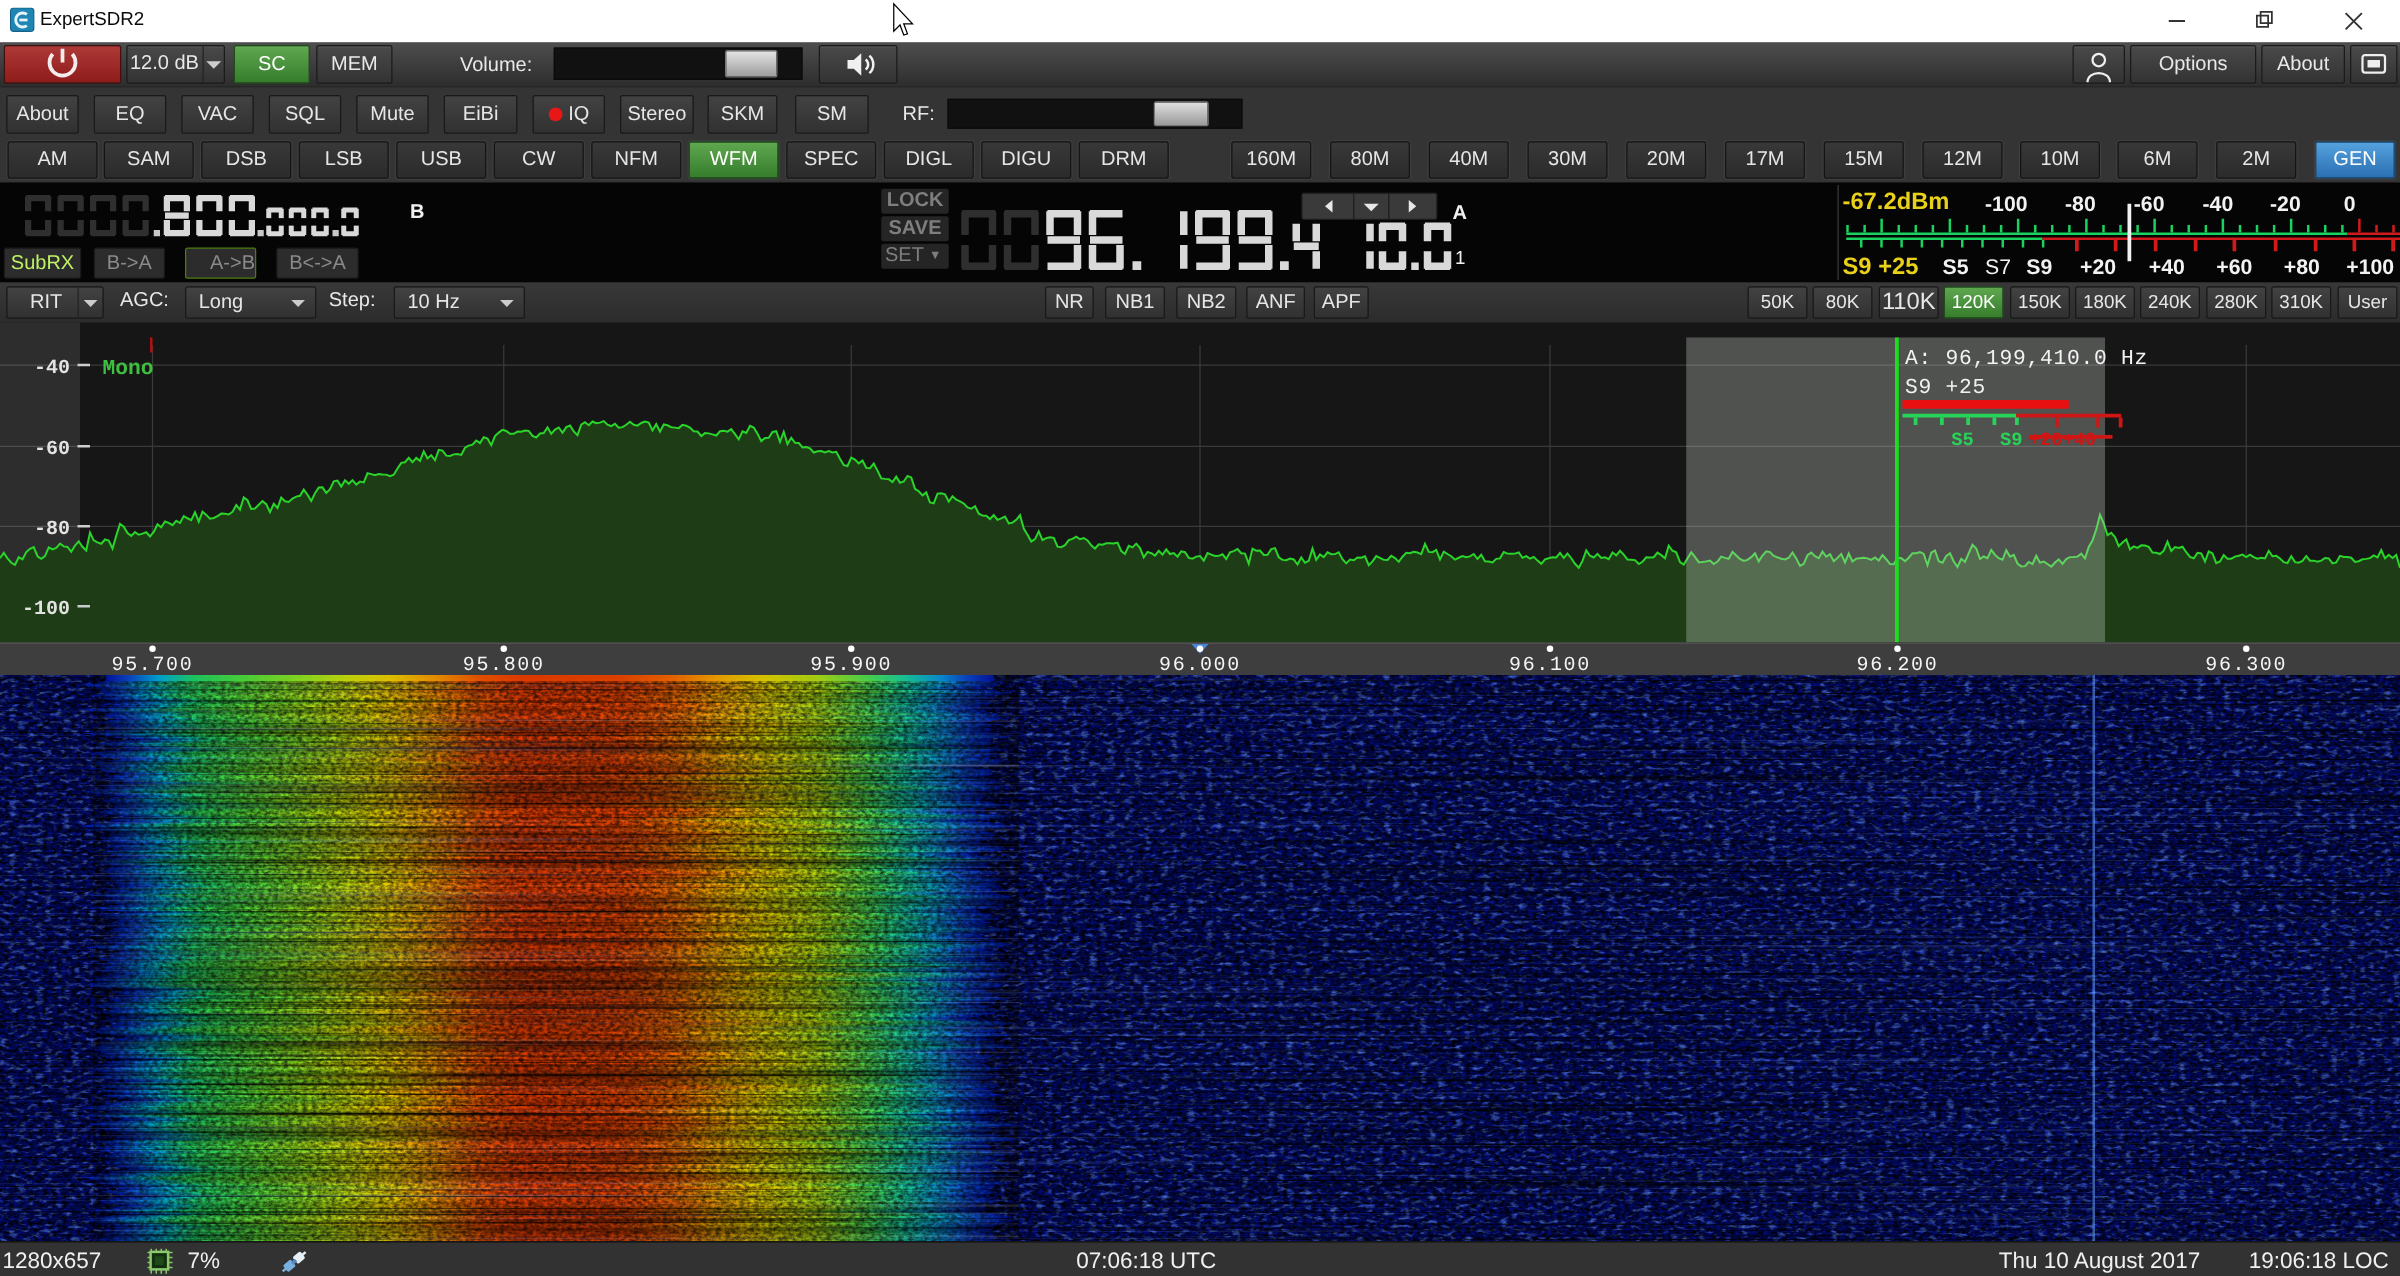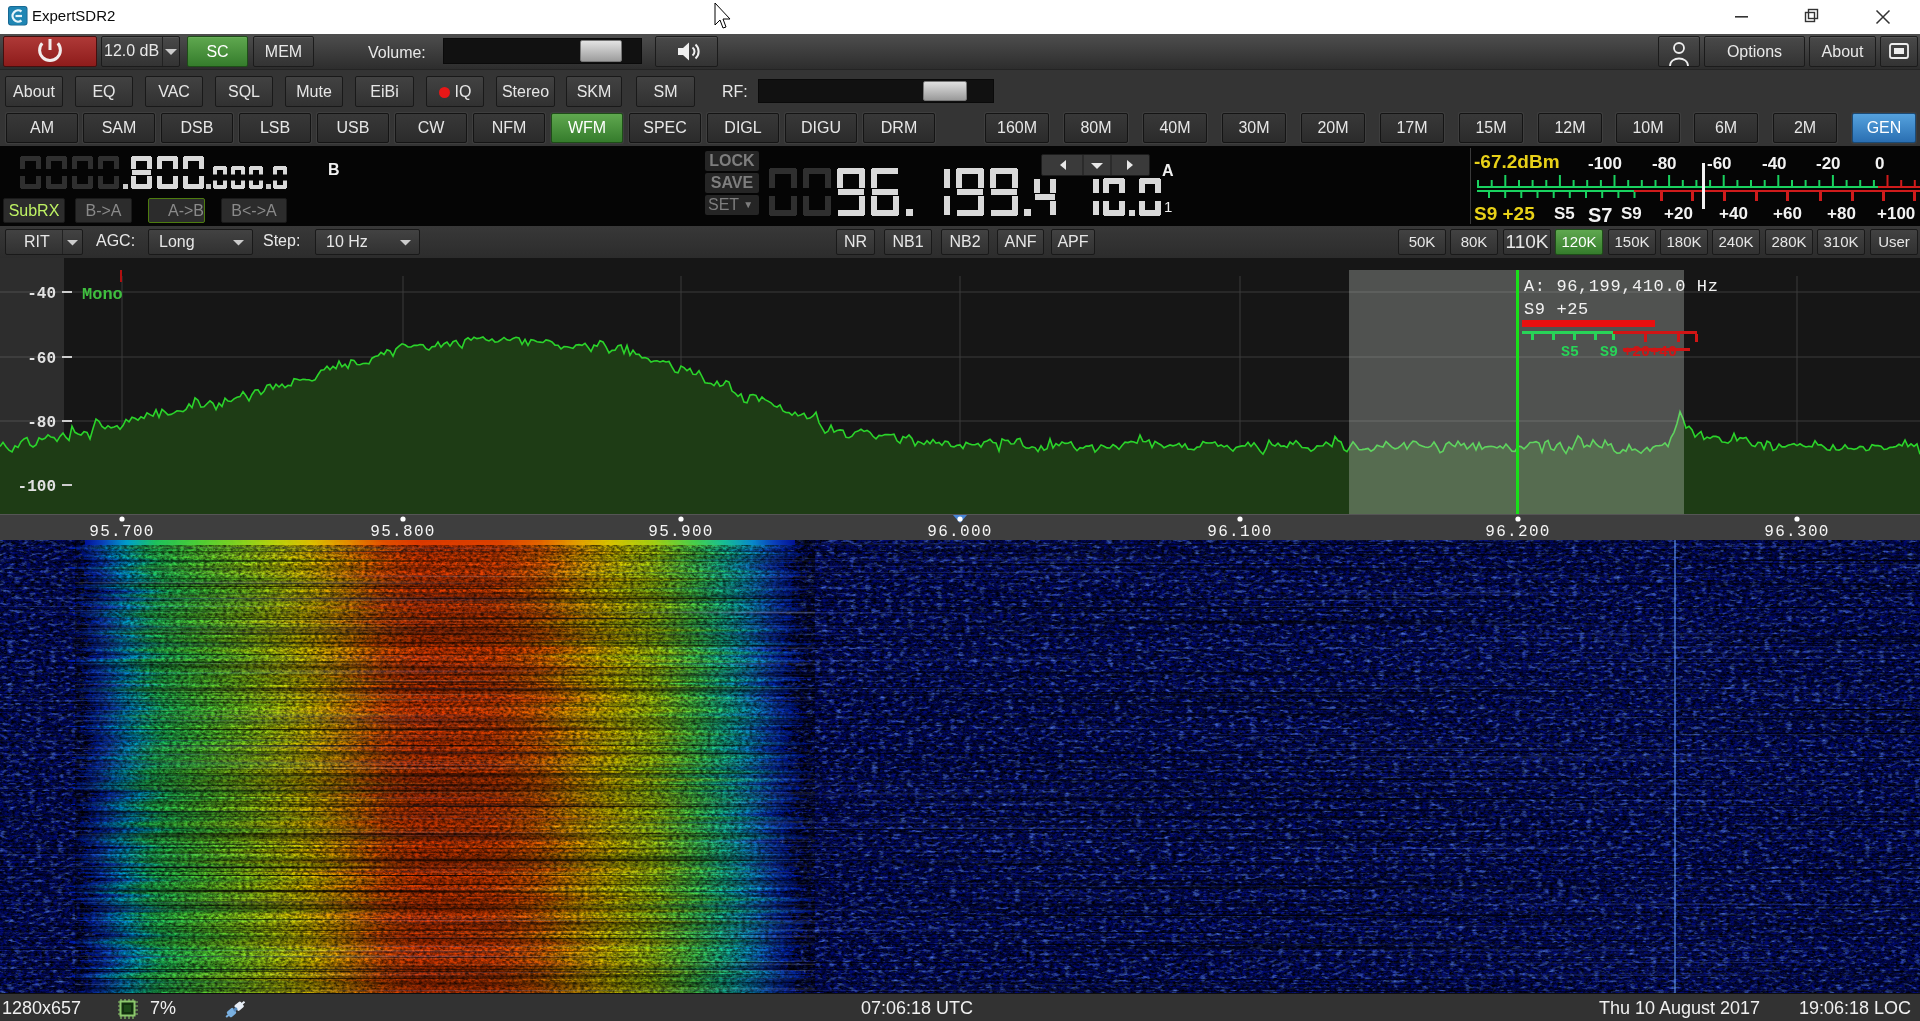--- a/index.html
+++ b/index.html
@@ -329,21 +329,21 @@
     </svg>
     <div class="abs" style="left:1474px;top:5px;color:#e8d118;font-size:19px;font-weight:bold">-67.2dBm</div>
     <div class="abs" style="left:1588px;top:8px;color:#f2f2f2;font-size:17px;font-weight:bold">-100</div>
     <div class="abs" style="left:1652px;top:8px;color:#f2f2f2;font-size:17px;font-weight:bold">-80</div>
     <div class="abs" style="left:1707px;top:8px;color:#f2f2f2;font-size:17px;font-weight:bold">-60</div>
     <div class="abs" style="left:1762px;top:8px;color:#f2f2f2;font-size:17px;font-weight:bold">-40</div>
     <div class="abs" style="left:1816px;top:8px;color:#f2f2f2;font-size:17px;font-weight:bold">-20</div>
     <div class="abs" style="left:1875px;top:8px;color:#f2f2f2;font-size:17px;font-weight:bold">0</div>
     <div class="abs" style="left:1474px;top:57px;color:#e8d118;font-size:19px;font-weight:bold">S9 +25</div>
     <div class="abs" style="left:1554px;top:58px;color:#f2f2f2;font-size:17px;font-weight:bold">S5</div>
-    <div class="abs" style="left:1588px;top:58px;color:#f2f2f2;font-size:20px;font-weight:bold">S7</div>
+    <div class="abs" style="left:1588px;top:58px;color:#f2f2f2;font-size:17px;font-weight:normal">S7</div>
     <div class="abs" style="left:1621px;top:58px;color:#f2f2f2;font-size:17px;font-weight:bold">S9</div>
     <div class="abs" style="left:1664px;top:58px;color:#f2f2f2;font-size:17px;font-weight:bold">+20</div>
     <div class="abs" style="left:1719px;top:58px;color:#f2f2f2;font-size:17px;font-weight:bold">+40</div>
     <div class="abs" style="left:1773px;top:58px;color:#f2f2f2;font-size:17px;font-weight:bold">+60</div>
     <div class="abs" style="left:1827px;top:58px;color:#f2f2f2;font-size:17px;font-weight:bold">+80</div>
     <div class="abs" style="left:1877px;top:58px;color:#f2f2f2;font-size:17px;font-weight:bold">+100</div>
     <div class="abs" style="left:1470px;top:2px;width:1px;height:76px;background:#3a3a3a"></div>
   </div>
 <div class="abs" style="left:0;top:226px;width:1920px;height:32px;background:linear-gradient(#383838,#2c2c2c)">
     <div class="btn2" style="left:5px;top:3px;width:78px;height:26px;line-height:24px;text-align:left;padding-left:18px">RIT</div>

